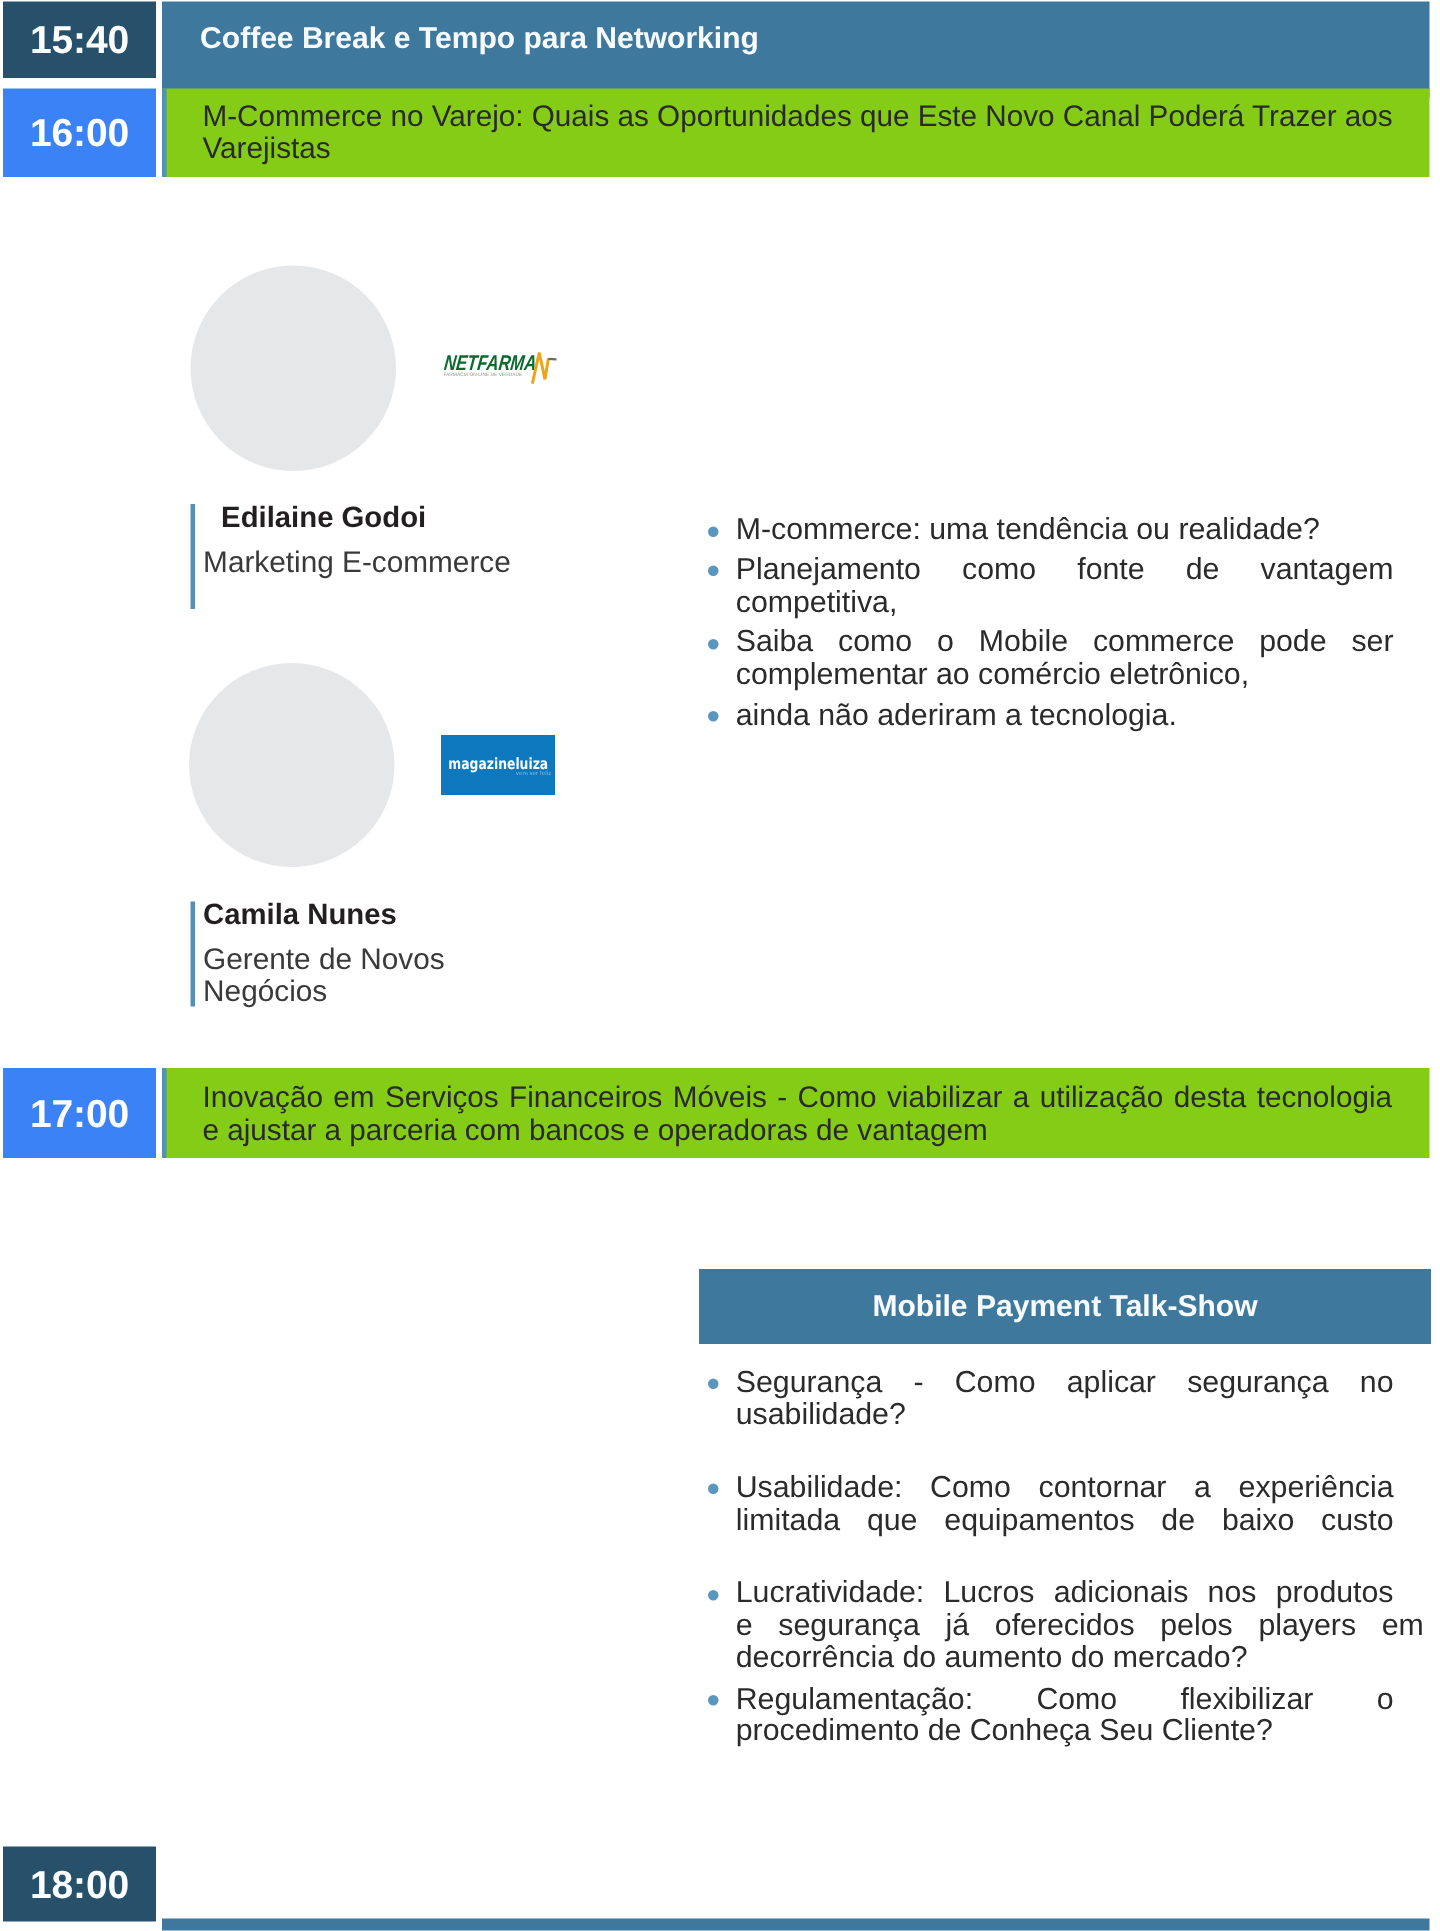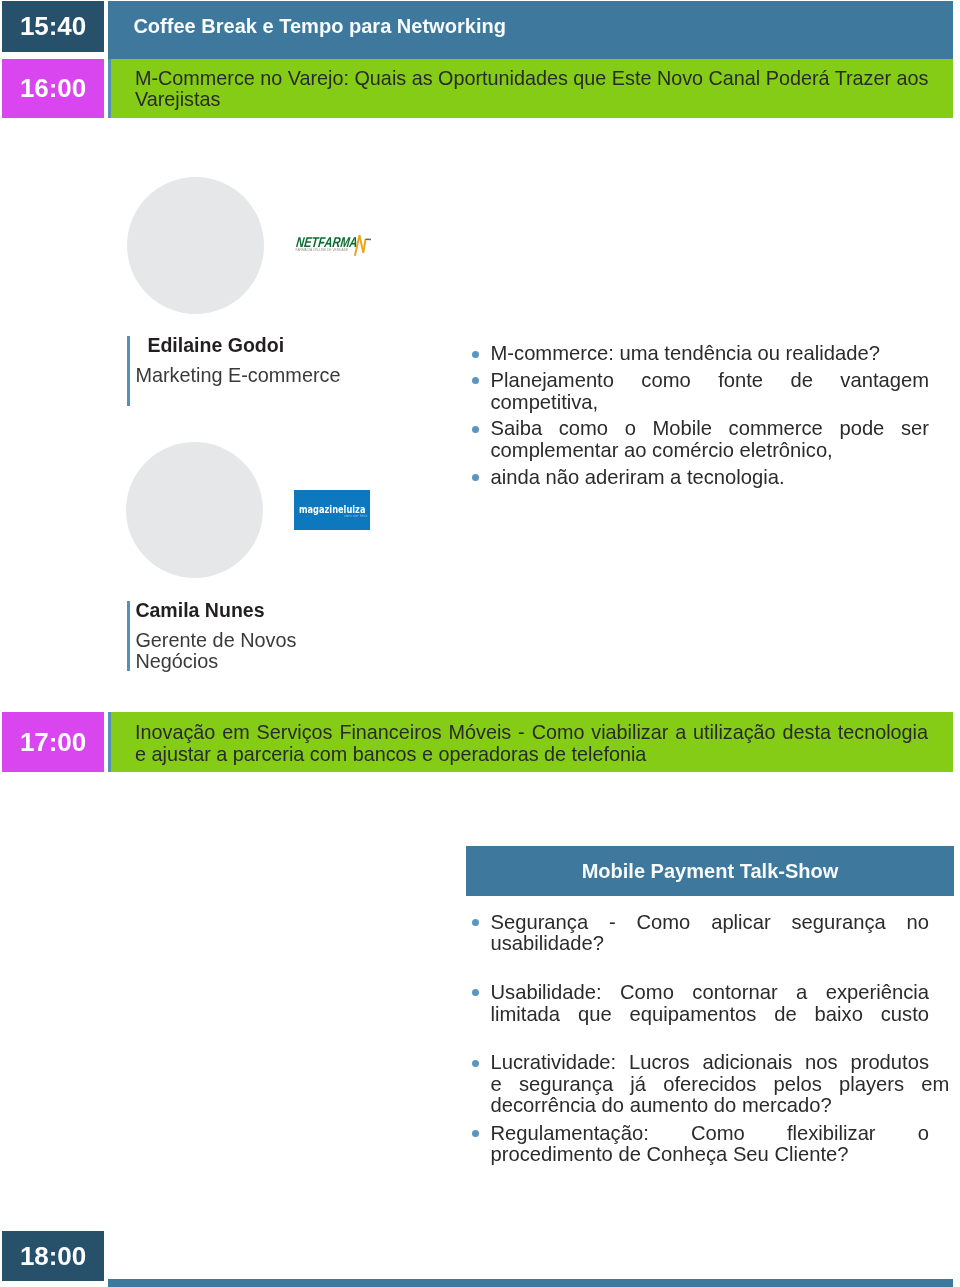--- a/index.html
+++ b/index.html
@@ -11,21 +11,21 @@
   }
 
   
   .timechip{
     position:absolute;left:2px;width:102px;
     display:flex;align-items:center;justify-content:center;
     color:#fbfdfe;font-weight:bold;
     box-sizing:border-box;font-size:26px;letter-spacing:-0.1px;
   }
   .timechip.dark{background:#27506b;}
-  .timechip.light{background:#d946ef;}
+  .timechip.light{background:#3b82f6;}
 
   
   .titlebar{position:absolute;left:108px;width:845px;box-sizing:border-box;}
   .titlebar.blue{background:#3e789c;}
   .titlebar.grey{background:#84cc16;border-left:3px solid #5590b9;}
   .titlebar .txt{position:absolute;}
   .titlebar .txt .ln{display:block;white-space:nowrap;}
   .titlebar.blue .txt{color:#f7fbfd;font-weight:bold;font-size:20.05px;}
   .titlebar.grey .txt{color:#2a2a2a;font-size:19.8px;}
 
@@ -140,21 +140,21 @@
       </div>
     </div>
   </div>
 
 <div class="timechip light" style="top:711.8px;height:60.5px;">
   <span>17:00</span>
 </div>
 <div class="titlebar grey" style="top:711.8px;height:60.5px;">
   <div class="txt" style="left:24px;top:10.6px;line-height:21.7px;width:793px;">
       <span class="ln" style="display: block; word-spacing: 1.425px;">Inovação em Serviços Financeiros Móveis - Como viabilizar a utilização desta tecnologia</span>
-      <span class="ln">e ajustar a parceria com bancos e operadoras de telefonia</span>
+      <span class="ln">e ajustar a parceria com bancos e operadoras de vantagem</span>
     </div>
 </div>
 
 <div class="panelhead" style="left:466px;top:846px;width:488px;height:50px;">
   <span>Mobile Payment Talk-Show</span>
 </div>
 
 <div class="blist" style="left:472px;top:911.8px;width:456px;height:255px;">
     <div class="bitem" style="top: 0px; height: 64.2px;">
       <span class="bdot" style="top: 7.2px;"></span>

